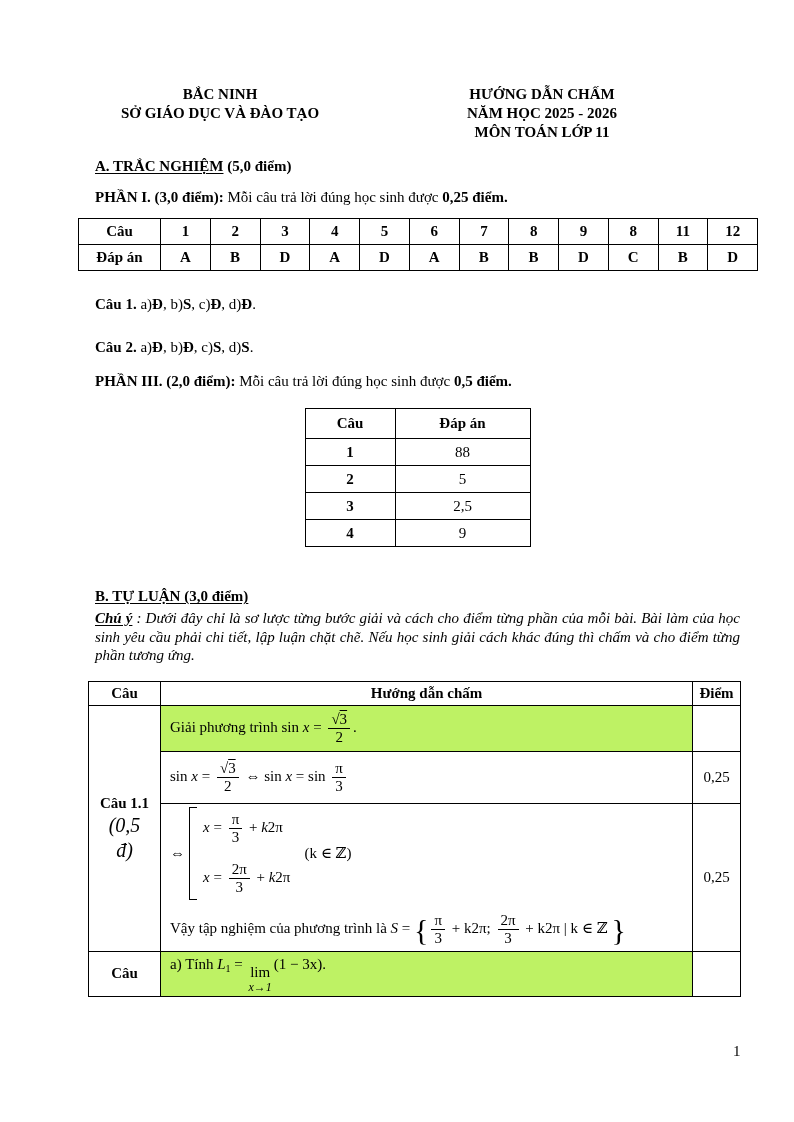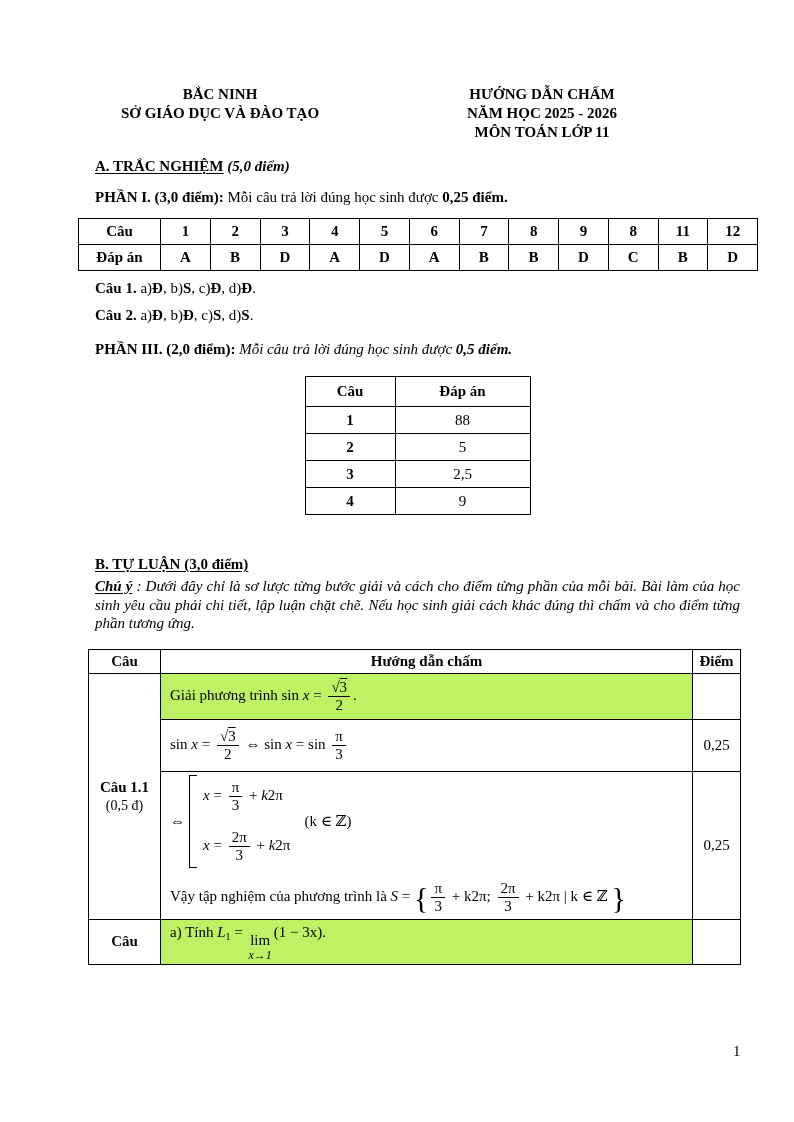--- a/index.html
+++ b/index.html
@@ -7,55 +7,55 @@
   body {
     width: 794px; height: 1122px;
     font-family: "Liberation Serif", "DejaVu Serif", serif;
     font-size: 15px; color: #000; line-height: 1.25;
     position: relative; overflow: hidden;
   }
   .page { position: relative; width: 794px; height: 1122px; }
   .content { padding: 85px 54px 0 95px; }
 
   .b { font-weight: bold; }
-  .i { font-style: italic; }
+  .i { }
   .it { font-style: italic; }
   .u { text-decoration: underline; text-underline-offset: 2px; }
 
   .header-row { display: flex; }
   .header-left { width: 250px; text-align: center; font-weight: bold; }
   .header-right { width: 394px; text-align: center; font-weight: bold; }
 
   .sec-a-title { margin-top: 16px; }
   .para-part1 { margin-top: 12px; }
 
   table { border-collapse: collapse; }
   td { border: 1px solid #000; vertical-align: middle; }
 
   .mc-table { width: 680px; margin: 11px 0 0 -17px; table-layout: fixed; }
   .mc-table td { height: 26px; text-align: center; font-weight: bold; padding: 1px 2px; }
 
   .para-part2 { margin-top: 28px; }
-  .para-cau { margin-top: 8px; }
+  .para-cau { margin-top: 24px; }
   .para-part3 { margin-top: 16px; }
 
   .p3-table { width: 225px; margin: 17px auto 0 auto; table-layout: fixed; }
   .p3-table td { text-align: center; height: 27px; padding: 1px 4px; }
   .p3-table .hdr td { font-weight: bold; height: 30px; }
   .p3-table .qn { font-weight: bold; }
 
   .sec-b-title { margin-top: 40px; }
   .note-para { margin-top: 3px; text-align: justify; font-style: italic; }
 
   .grade-table { width: 652px; margin: 16px 0 0 -7px; table-layout: fixed; }
   .grade-table td { padding: 3px 9px; }
   .grade-table .hdr td { text-align: center; font-weight: bold; height: 24px; padding: 2px; }
   .gray { background: #bef264; }
   .cau-cell { text-align: center; }
-  .cau-cell .pts-label { font-size: 14px; }
+  .cau-cell .pts-label { font-style: italic; font-size: 20px; }
   .pts { text-align: center; }
   .problem-cell { height: 46px; }
   .step1-cell { height: 52px; }
   .step2-cell { padding: 9px 10px 7px 10px; }
   .lastrow-cell { height: 35px; }
 
   
   .frac { display: inline-flex; flex-direction: column; align-items: center;
           vertical-align: middle; margin: 0 3px; line-height: 1.15; text-align: center; }
   .frac .num { display: block; border-bottom: 1px solid #000; padding: 0 3px; }

